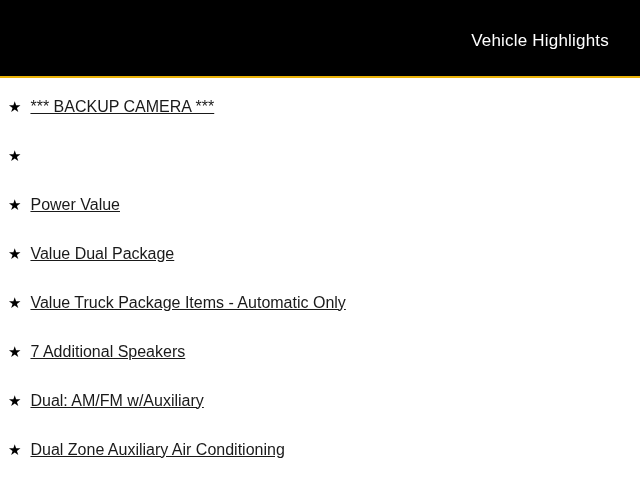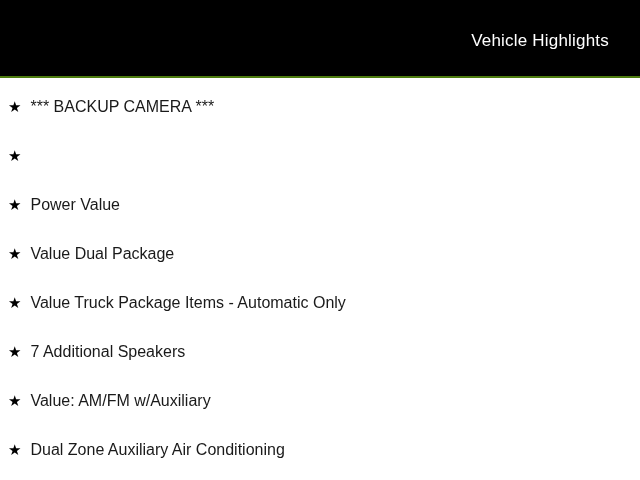--- a/index.html
+++ b/index.html
@@ -10,21 +10,21 @@
     width: 640px;
     height: 480px;
     background: #ffffff;
     font-family: "Liberation Sans", "DejaVu Sans", sans-serif;
     overflow: hidden;
   }
   .header-bar {
     box-sizing: border-box;
     height: 78px;
     background: #000000;
-    border-bottom: 2px solid #4d7c0f;
+    border-bottom: 2px solid #eab308;
     display: flex;
     align-items: center;
     justify-content: flex-end;
     padding-right: 31px;
     padding-top: 6px;
   }
   .header-title {
     color: #ffffff;
     font-size: 17px;
     letter-spacing: 0.2px;
@@ -42,20 +42,21 @@
   }
   .star-icon {
     color: #000000;
     font-size: 15px;
     line-height: 1;
     margin-right: 9px;
     flex: 0 0 auto;
   }
   .list-item-label {
     white-space: nowrap;
+    text-decoration: underline;
   }
 </style>
 </head>
 <body>
 
 <div class="header-bar">
   <span class="header-title">Vehicle Highlights</span>
 </div>
 
 <div class="highlights-list" id="list">
@@ -83,20 +84,20 @@
     <span class="list-item-label">Value Truck Package Items - Automatic Only</span>
   </div>
 
   <div class="list-item">
     <span class="star-icon">★</span>
     <span class="list-item-label">7 Additional Speakers</span>
   </div>
 
   <div class="list-item">
     <span class="star-icon">★</span>
-    <span class="list-item-label">Value: AM/FM w/Auxiliary</span>
+    <span class="list-item-label">Dual: AM/FM w/Auxiliary</span>
   </div>
 
   <div class="list-item">
     <span class="star-icon">★</span>
     <span class="list-item-label">Dual Zone Auxiliary Air Conditioning</span>
   </div>
 </div>
 
 </body></html>

